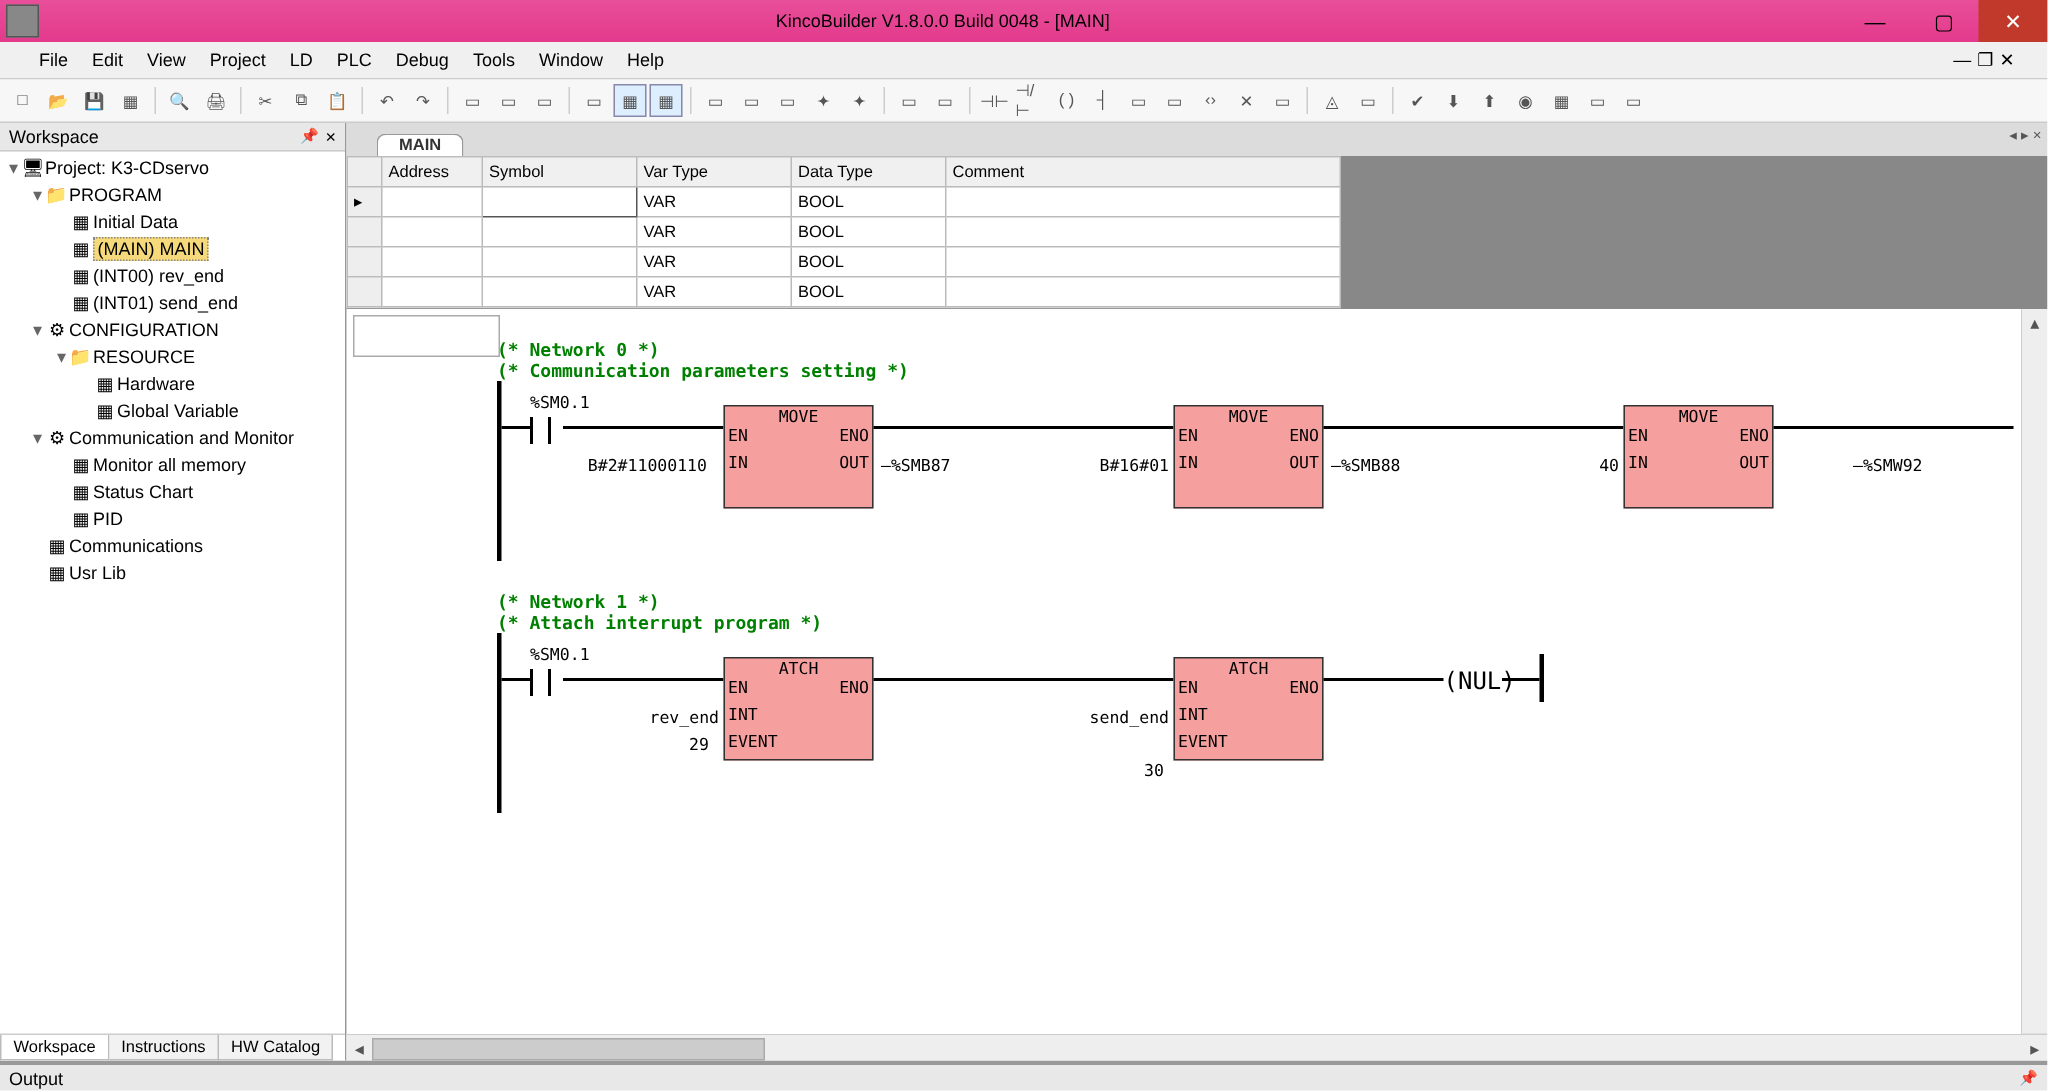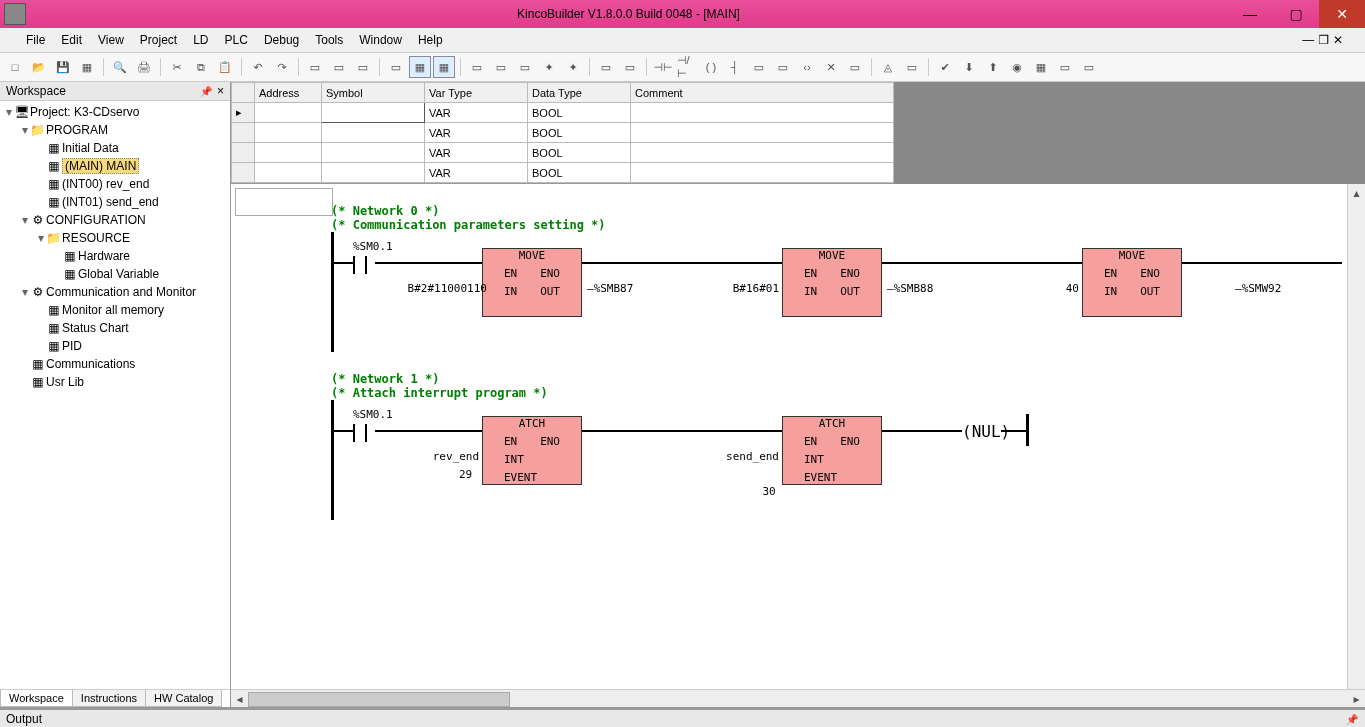--- a/index.html
+++ b/index.html
@@ -43,21 +43,21 @@
 .network-lbl{font-family:Consolas,monospace;font-weight:bold;color:#008000;margin-left:0}
 .rung{position:relative;height:120px;margin-bottom:20px}
 .rail{position:absolute;left:0;top:0;bottom:0;width:3px;background:#000}
 .wire{position:absolute;height:2px;background:#000}
 .contact{position:absolute;top:8px;text-align:center;font-family:Consolas,monospace;font-size:11px}
 .contact .sym{display:flex;align-items:center;height:24px}
 .contact .bar{width:2px;height:18px;background:#000;display:inline-block}
 .contact .gap{width:10px;display:inline-block}
 .block{position:absolute;top:16px;width:98px;background:#f5a09e;border:1px solid #333;font-family:Consolas,monospace;font-size:11px}
 .block .btitle{text-align:center;padding:0 2px}
-.block .brow{display:flex;justify-content:space-between;padding:0 21px;height:18px;align-items:flex-end}
+.block .brow{display:flex;justify-content:space-between;padding:0 2px;height:18px;align-items:flex-start}
 .lbl{position:absolute;font-family:Consolas,monospace;font-size:11px}
 .coil{position:absolute;top:22px;font-family:Consolas,monospace;font-size:16px}
 .hscroll{height:17px;background:#eee;border-top:1px solid #ccc;position:relative}
 .hscroll .thumb{position:absolute;left:17px;top:2px;height:13px;width:260px;background:#ccc;border:1px solid #aaa}
 .hscroll .arr{width:17px;height:17px;position:absolute;top:0;display:flex;align-items:center;justify-content:center;color:#555}
 .hscroll .arr.l{left:0}.hscroll .arr.r{right:0}
 .output-area{height:110px;border-top:3px solid #999;display:flex;flex-direction:column}
 .vscroll{width:17px;background:#eee;border-left:1px solid #ccc;position:relative}
 .vscroll .arr{height:17px;display:flex;align-items:center;justify-content:center;color:#555}
 </style>
@@ -191,20 +191,24 @@
       </ul>
     </div>
     <div class="ws-tabs">
       <div class="ws-tab" style="background:#fff">Workspace</div>
       <div class="ws-tab">Instructions</div>
       <div class="ws-tab">HW Catalog</div>
     </div>
   </div>
 
   <div class="editor">
+    <div class="tabstrip">
+      <div class="filetab">MAIN</div>
+      <div class="nav">◂ ▸ ×</div>
+    </div>
 
     <div style="display:flex;">
 
     <div class="vartable">
       <table class="vt">
         <tbody>
               <tr>
           <th class="rowhdr"></th>
           <th style="width:58px">Address</th>
           <th style="width:94px">Symbol</th>
@@ -275,21 +279,21 @@
             <div class="brow">
                   <span>EN</span>
                   <span>ENO</span>
                 </div>
             <div class="brow">
                   <span>IN</span>
                   <span>OUT</span>
                 </div>
             <div class="brow"></div>
           </div>
-          <div class="lbl" style="left:70px;top:50px;text-align:right;width:86px">B#2#11000110</div>
+          <div class="lbl" style="left:54px;top:50px;text-align:right;width:86px">B#2#11000110</div>
           <div class="lbl" style="left:256px;top:50px">—<span>%SMB87</span></div>
           <div class="wire" style="left:251px;top:30px;width:200px"></div>
 
           <div class="block" style="left:451px">
             <div class="btitle">MOVE</div>
             <div class="brow">
                   <span>EN</span>
                   <span>ENO</span>
                 </div>
             <div class="brow">

